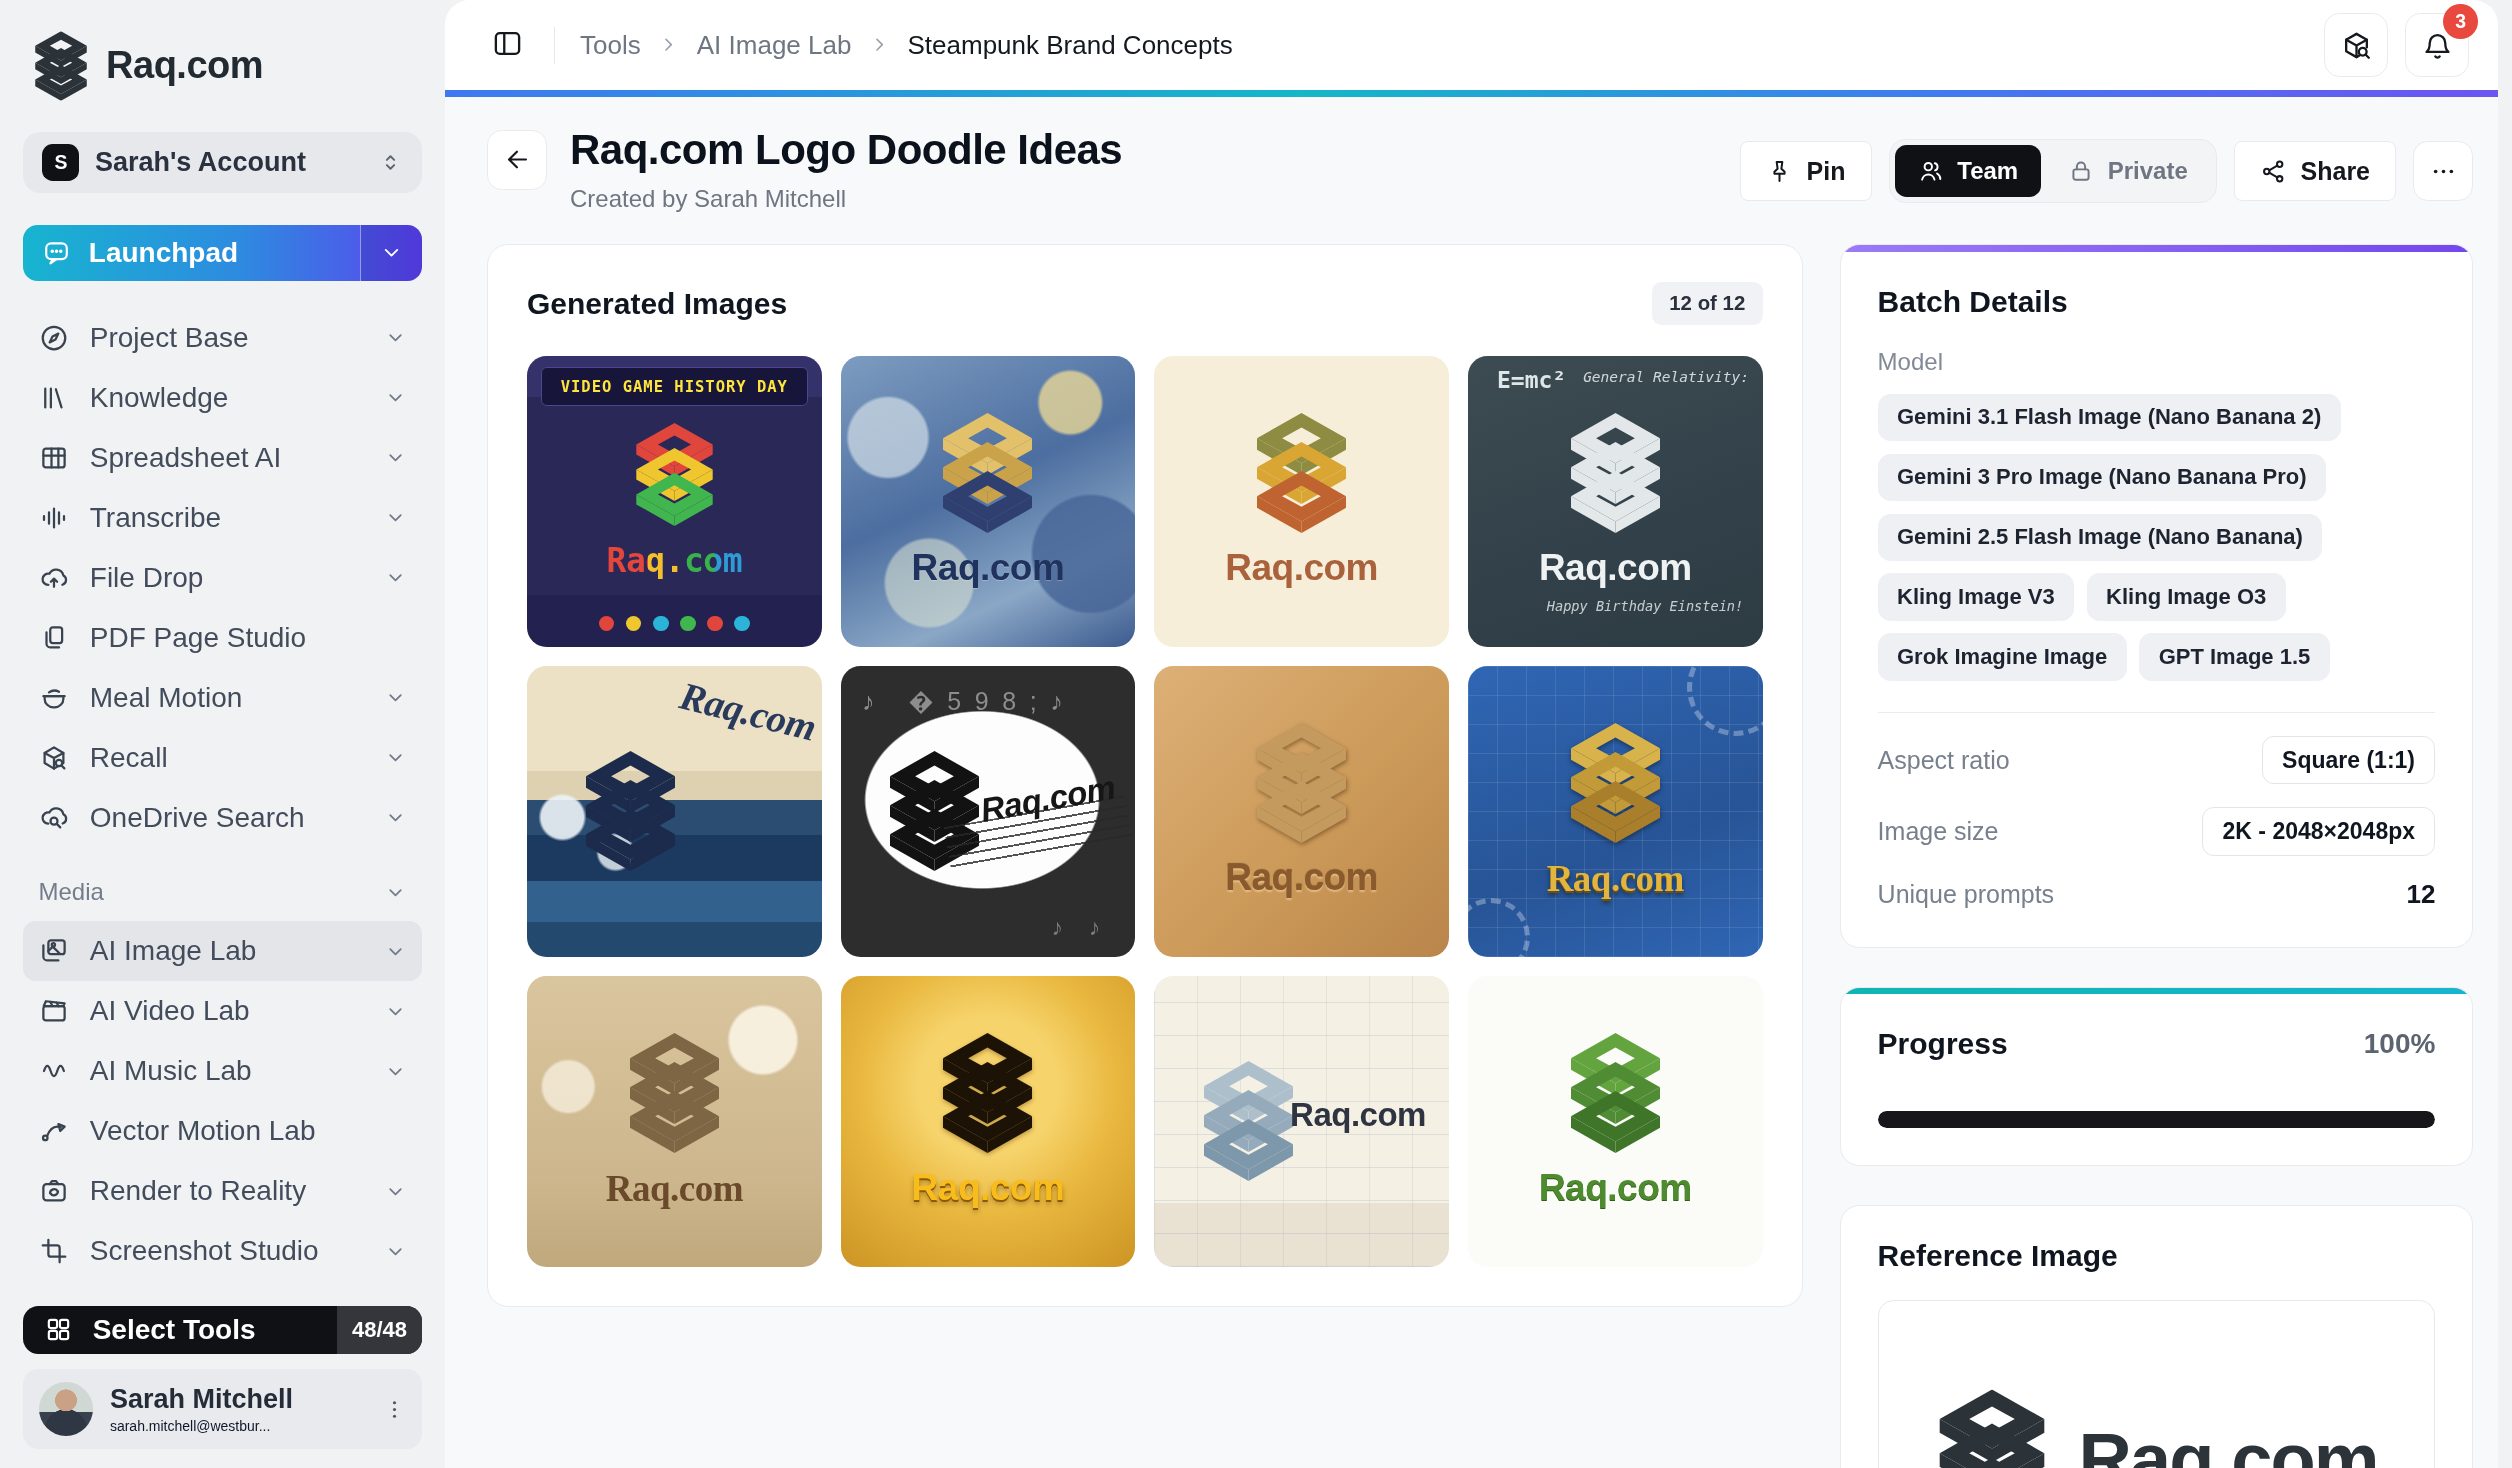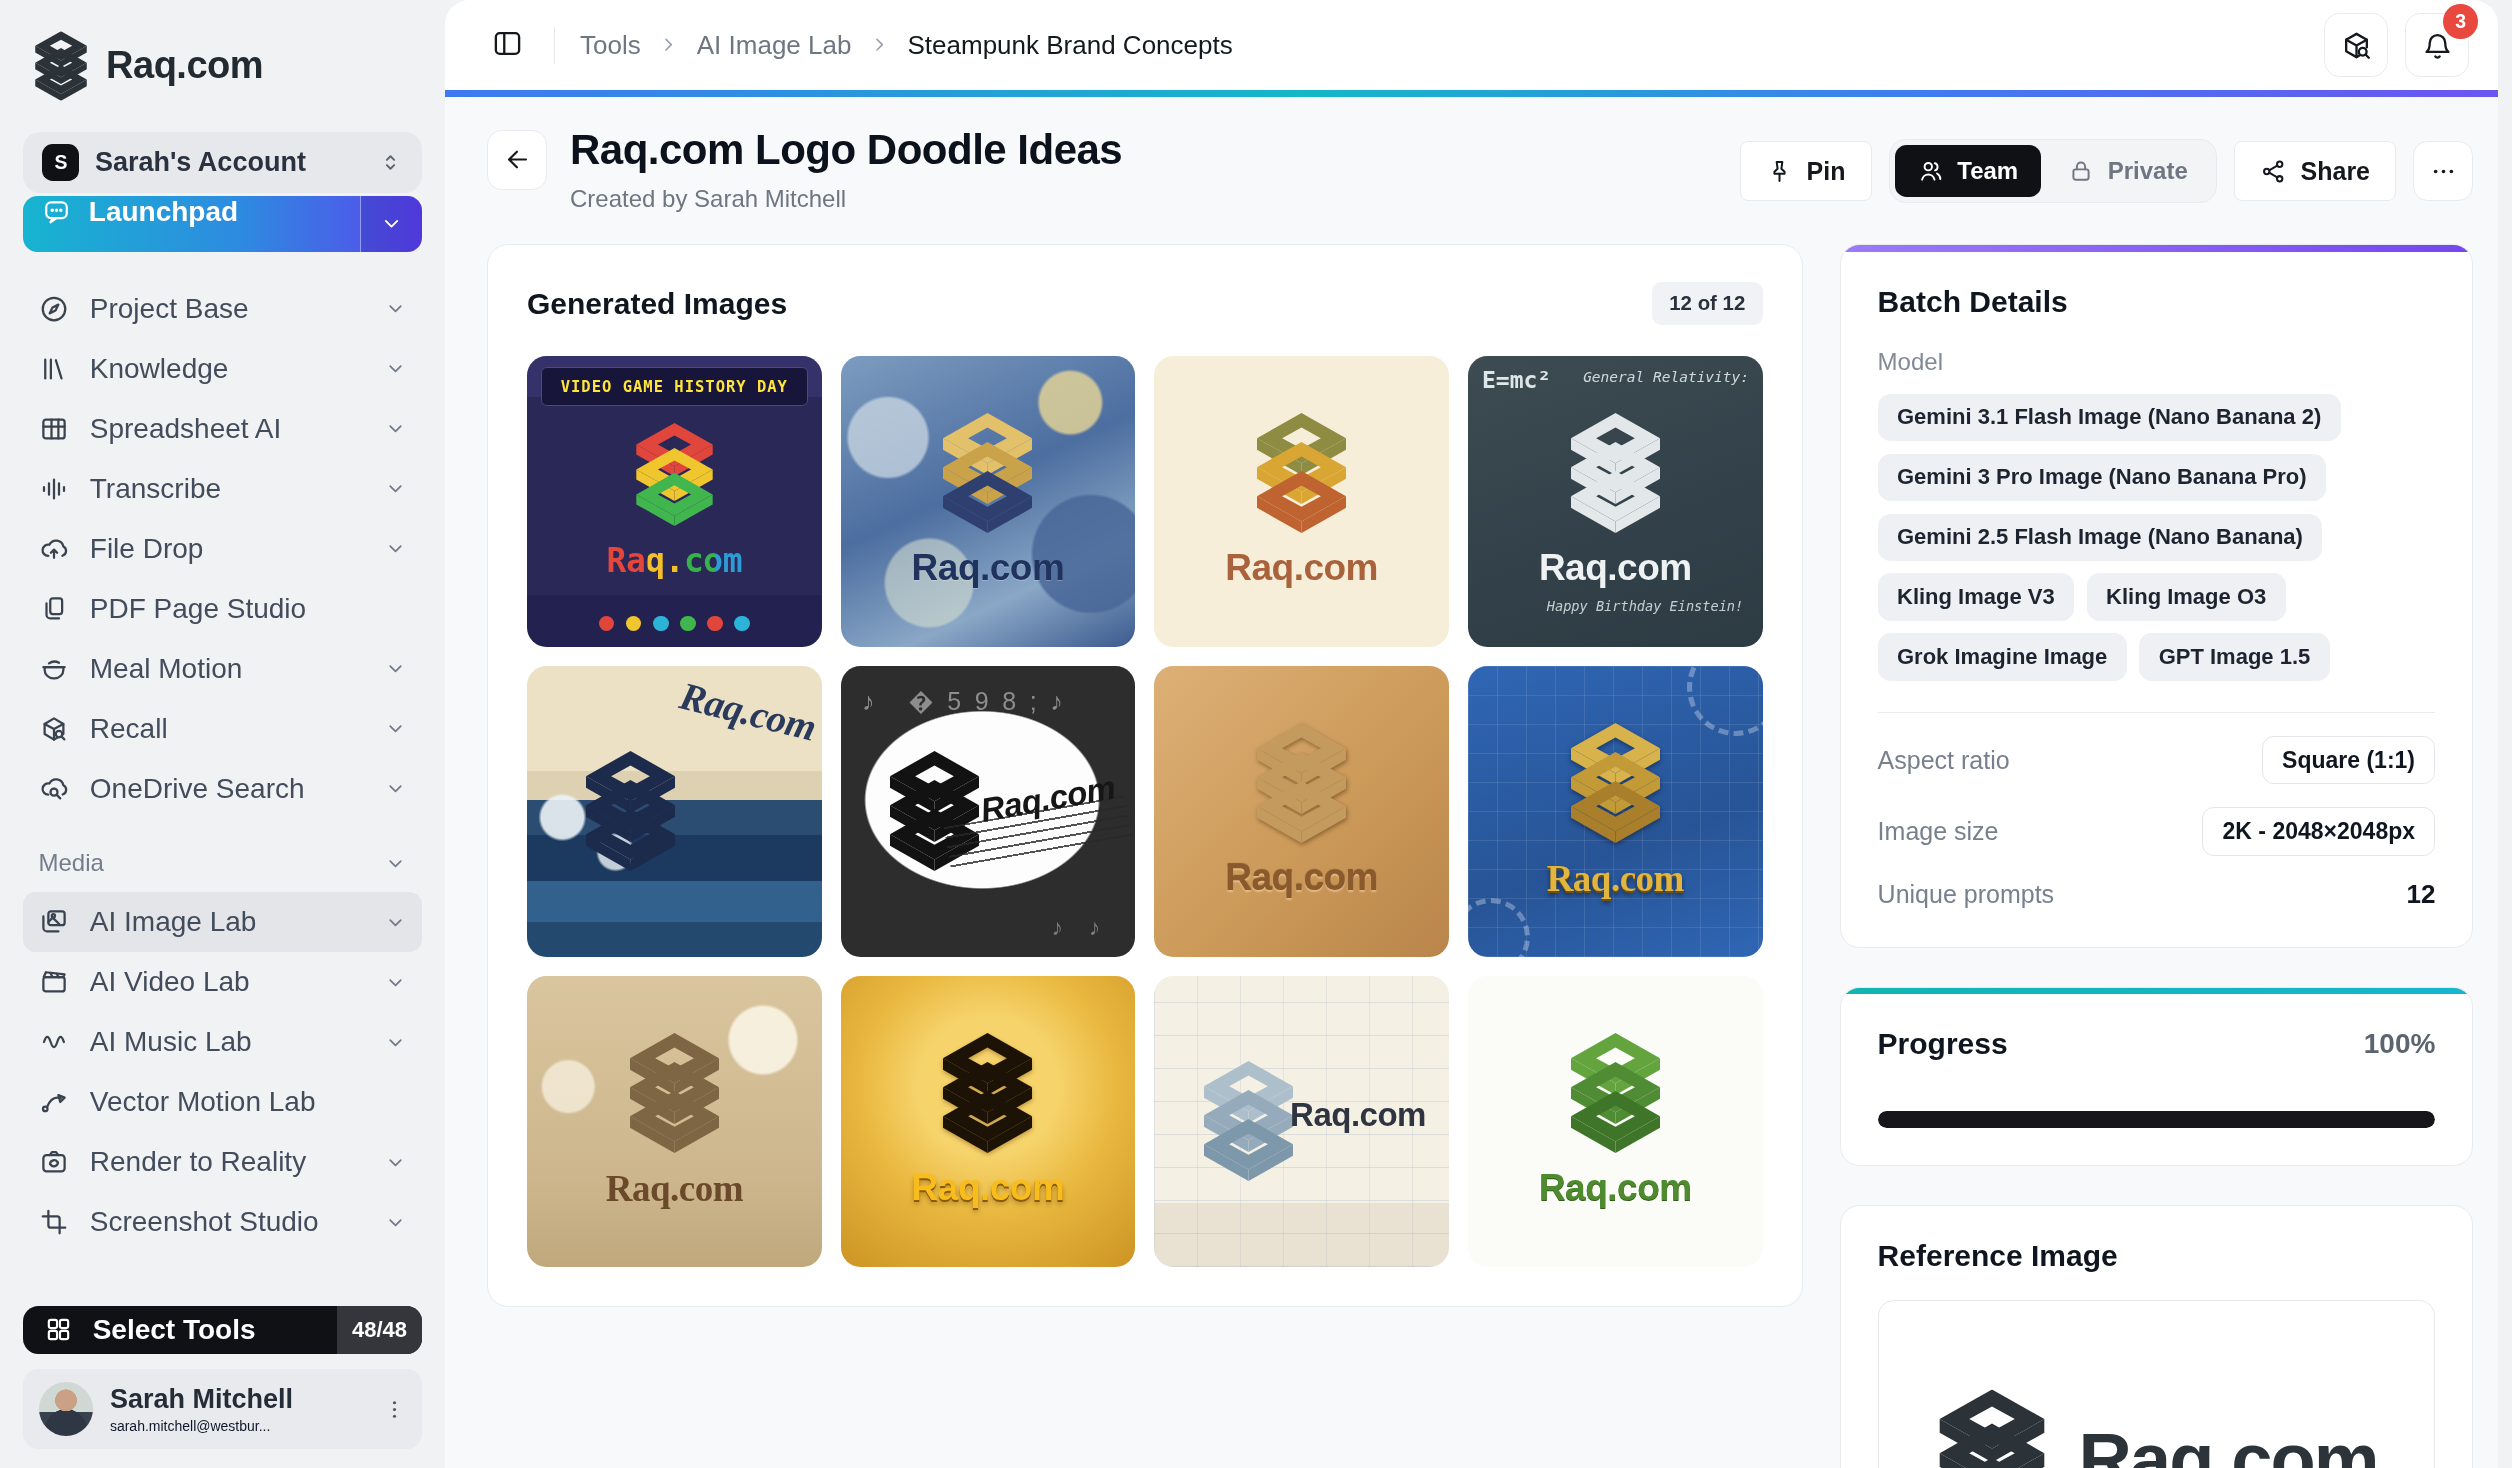--- a/index.html
+++ b/index.html
@@ -13,21 +13,21 @@
   .sidebar { width:445px; height:100%; padding:25px 23px 19.4px 23px; display:flex; flex-direction:column; flex:none; }
   .brand-row { display:flex; align-items:center; gap:17.4px; padding:5.8px 9.7px; }
   .brand-mark { width:56px; height:70px; color:#2b3238; }
   .brand-word { font-size:38px; font-weight:700; color:#222a32; letter-spacing:-0.5px; }
 
   .account { margin-top:25px; height:61px; background:#e6e8eb; border-radius:17.4px; display:flex; align-items:center; gap:15.5px; padding:0 19.4px; cursor:pointer; }
   .account-avatar { width:37px; height:37px; background:#101114; color:#fff; border-radius:10.7px; display:flex; align-items:center; justify-content:center; font-size:19.4px; font-weight:600; }
   .account-label { font-size:27px; font-weight:600; color:#2a3240; flex:1; }
   .account .ico { width:25px; height:25px; color:#5a6472; }
 
-  .launchpad { margin-top:3px; height:56px; border-radius:14.5px; background:linear-gradient(90deg,#17b4d0 0%,#2e8ae0 55%,#5b45ee 100%); display:flex; align-items:flex-start; color:#fff; overflow:hidden; cursor:pointer; }
+  .launchpad { margin-top:32px; height:56px; border-radius:14.5px; background:linear-gradient(90deg,#17b4d0 0%,#2e8ae0 55%,#5b45ee 100%); display:flex; align-items:center; color:#fff; overflow:hidden; cursor:pointer; }
   .launchpad-main { flex:1; display:flex; align-items:center; gap:17.4px; padding:0 19.4px; }
   .launchpad-main .ico { width:29px; height:29px; }
   .launchpad-label { font-size:28px; font-weight:600; }
   .launchpad-caret { width:62px; align-self:stretch; display:flex; align-items:center; justify-content:center; border-left:1px solid rgba(255,255,255,.45); background:rgba(30,0,120,.18); }
   .launchpad-caret .ico { width:25px; height:25px; }
 
   .nav { margin-top:27px; display:flex; flex-direction:column; }
   .nav-item { height:60px; display:flex; align-items:center; gap:21.3px; padding:0 15.5px; border-radius:12.6px; color:#424c5b; font-size:28px; cursor:pointer; }
   .nav-item .lead { width:30px; height:30px; color:#39434f; }
   .nav-item .lbl { flex:1; white-space:nowrap; }
@@ -117,21 +117,21 @@
   .t-vangogh .tile-brand { color:#20335e; text-shadow:0 1px 0 rgba(255,255,255,.25); }
 
   .t-watercolor { background:#f6eed9; }
   .t-watercolor .logo { --l1:#8e8c42; --l2:#d9a634; --l3:#bf6430; }
   .t-watercolor .tile-brand { color:#a9623c; }
 
   .t-chalkboard { background:linear-gradient(160deg,#3d4c52 0%,#33424a 55%,#2d3b43 100%); }
   .t-chalkboard .logo { color:#edf1f2; opacity:.95; }
   .t-chalkboard .tile-brand { color:#eef2f3; }
   .t-chalkboard .ann { position:absolute; color:#dfe6e8; font-family:"DejaVu Sans Mono",monospace; }
-  .t-chalkboard .ann0 { top:11.6px; left:14px; font-size:23px; font-weight:700; }
+  .t-chalkboard .ann0 { top:11.6px; left:29px; font-size:23px; font-weight:700; }
   .t-chalkboard .ann1 { top:13.6px; right:13.6px; font-size:14.5px; font-style:italic; opacity:.9; }
   .t-chalkboard .ann2 { bottom:33px; right:19.4px; font-size:13.6px; font-style:italic; opacity:.85; }
 
   .t-wave { background:
       radial-gradient(circle at 12% 52%, rgba(236,243,246,.9) 0 7%, rgba(0,0,0,0) 8%),
       radial-gradient(circle at 30% 64%, rgba(236,243,246,.8) 0 6%, rgba(0,0,0,0) 7%),
       linear-gradient(180deg,#ece1c5 0 36%,#ded1b1 36% 46%,#2b4d72 46% 58%,#1c3a60 58% 74%,#33618d 74% 88%,#24496f 88%); }
   .t-wave .logo { color:#1c2a4c; margin-right:87px; }
   .t-wave .tile-brand { position:absolute; top:23px; right:27px; margin:0; font-family:"Liberation Serif",serif; font-style:italic; font-size:39px; color:#2a3a5c; transform:rotate(14deg); width:116px; line-height:1.05; text-align:center; }
 

